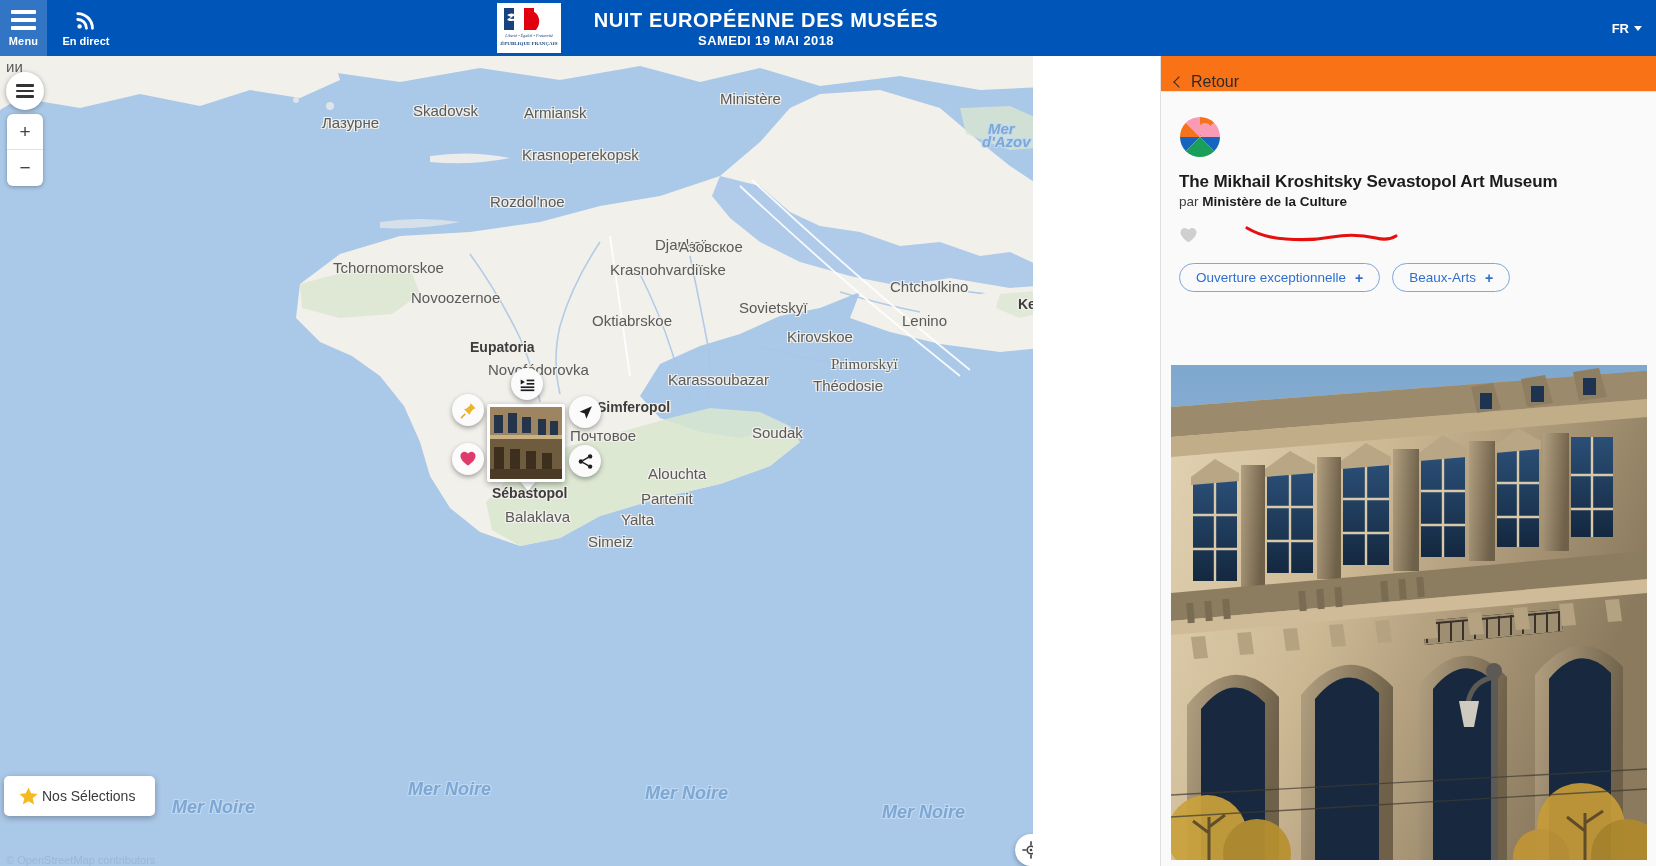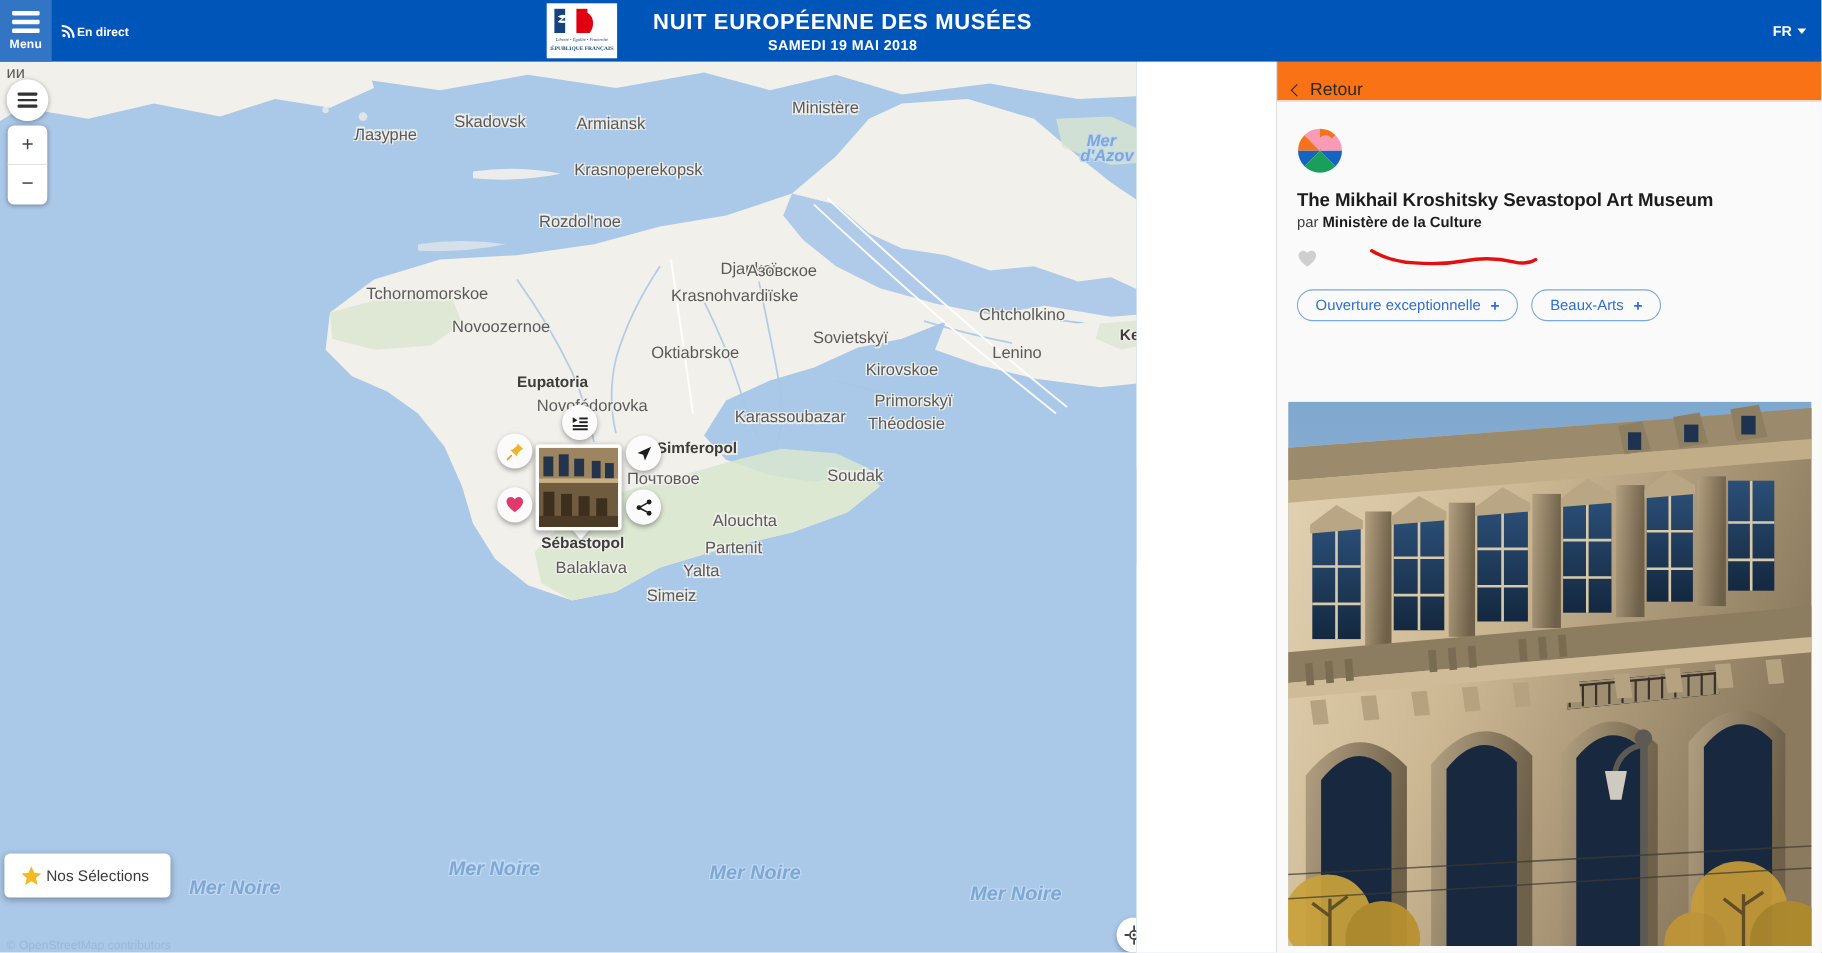--- a/index.html
+++ b/index.html
@@ -29,21 +29,21 @@
   }
   .burger { width: 25px; display: flex; flex-direction: column; gap: 4px; }
   .burger span { display: block; height: 4px; background: #fff; border-radius: 1px; }
   .menu-label {
     color: #fff; font-size: 11px; margin-top: 5px;
     font-weight: 600; letter-spacing: .2px;
   }
   .direct-box {
     position: absolute; left: 55px; top: 0;
     height: 56px; width: 62px;
-    display: flex; 
+    display: flex; flex-direction: column;
     align-items: center; justify-content: center;
     cursor: pointer;
   }
   .rss-icon { width: 22px; height: 22px; display: block; }
   .direct-label {
     color: #fff; font-size: 11px; margin-top: 4px;
     font-weight: 600; white-space: nowrap;
   }
   .logo-block {
     position: absolute; left: 497px; top: 3px;
@@ -357,23 +357,23 @@
         <div class="mlabel" style="left: 333px; top: 213px;">Tchornomorskoe</div>
         <div class="mlabel" style="left: 610px; top: 215px;">Krasnohvardiïske</div>
         <div class="mlabel" style="left: 411px; top: 243px;">Novoozernoe</div>
         <div class="mlabel" style="left: 890px; top: 232px;">Chtcholkino</div>
         <div class="mlabel" style="left: 739px; top: 253px;">Sovietskyï</div>
         <div class="mlabel" style="left: 592px; top: 266px;">Oktiabrskoe</div>
         <div class="mlabel" style="left: 902px; top: 266px;">Lenino</div>
         <div class="mlabel bold" style="left: 1018px; top: 250px;">Kertch</div>
         <div class="mlabel" style="left: 787px; top: 282px;">Kirovskoe</div>
         <div class="mlabel bold" style="left: 470px; top: 293px;">Eupatoria</div>
-        <div class="mlabel" style="left: 795px; top: 310px;">Primorskyï</div>
+        <div class="mlabel" style="left: 831px; top: 310px; font-family: Liberation Serif, serif;">Primorskyï</div>
         <div class="mlabel" style="left: 488px; top: 315px;">Novofédorovka</div>
-        <div class="mlabel" style="left: 789px; top: 331px; text-align: center;">Théodosie</div>
+        <div class="mlabel" style="left: 813px; top: 331px; text-align: center;">Théodosie</div>
         <div class="mlabel" style="left: 668px; top: 325px;">Karassoubazar</div>
         <div class="mlabel bold" style="left: 597px; top: 353px;">Simferopol</div>
         <div class="mlabel" style="left: 752px; top: 378px;">Soudak</div>
         <div class="mlabel" style="left: 570px; top: 381px;">Почтовое</div>
         <div class="mlabel" style="left: 648px; top: 419px;">Alouchta</div>
         <div class="mlabel bold" style="left: 492px; top: 439px;">Sébastopol</div>
         <div class="mlabel" style="left: 641px; top: 444px;">Partenit</div>
         <div class="mlabel" style="left: 505px; top: 462px;">Balaklava</div>
         <div class="mlabel" style="left: 621px; top: 465px;">Yalta</div>
         <div class="mlabel" style="left: 588px; top: 487px;">Simeiz</div>

